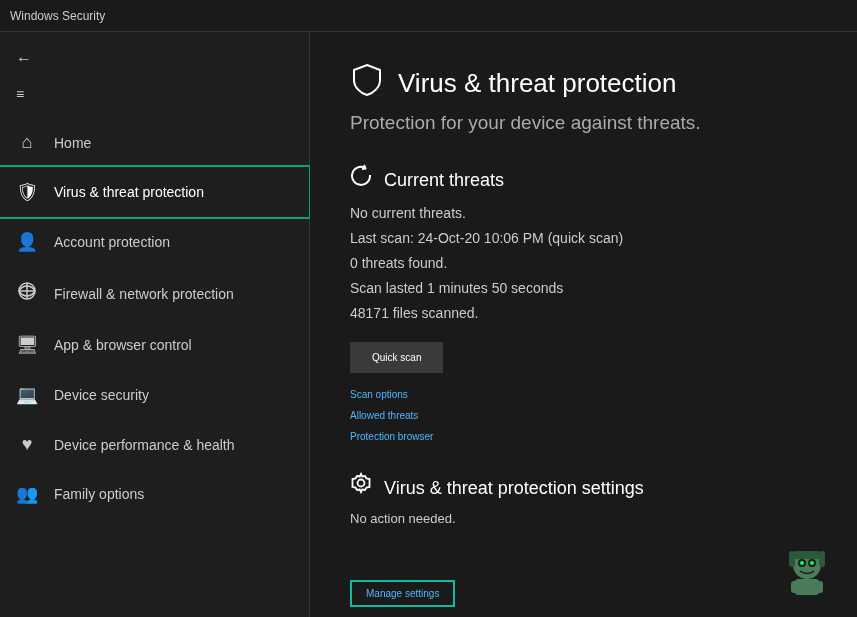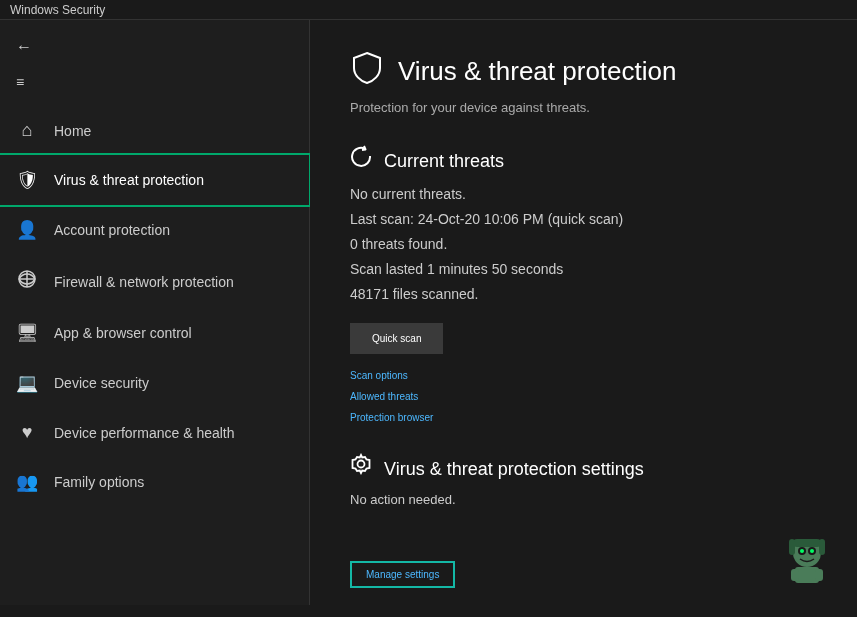--- a/index.html
+++ b/index.html
@@ -8,21 +8,21 @@
       height: 617px;
       background: #1a1a1a;
       font-family: 'Segoe UI', Arial, sans-serif;
       color: #fff;
       overflow: hidden;
     }
 
     
     .titlebar {
       background: #1a1a1a;
-      height: 20px;
+      height: 32px;
       display: flex;
       align-items: center;
       padding: 0 10px;
       border-bottom: 1px solid #333;
     }
     .titlebar-title {
       font-size: 12px;
       color: #ccc;
     }
 
@@ -102,21 +102,21 @@
       color: #fff;
     }
 
     .page-header-title {
       font-size: 26px;
       font-weight: 300;
       color: #fff;
     }
 
     .page-subtitle {
-      font-size: 13px;
+      font-size: 19px;
       color: #aaa;
       margin-bottom: 30px;
     }
 
     
     .section-header {
       display: flex;
       align-items: flex-end;
       gap: 12px;
       margin-bottom: 12px;

